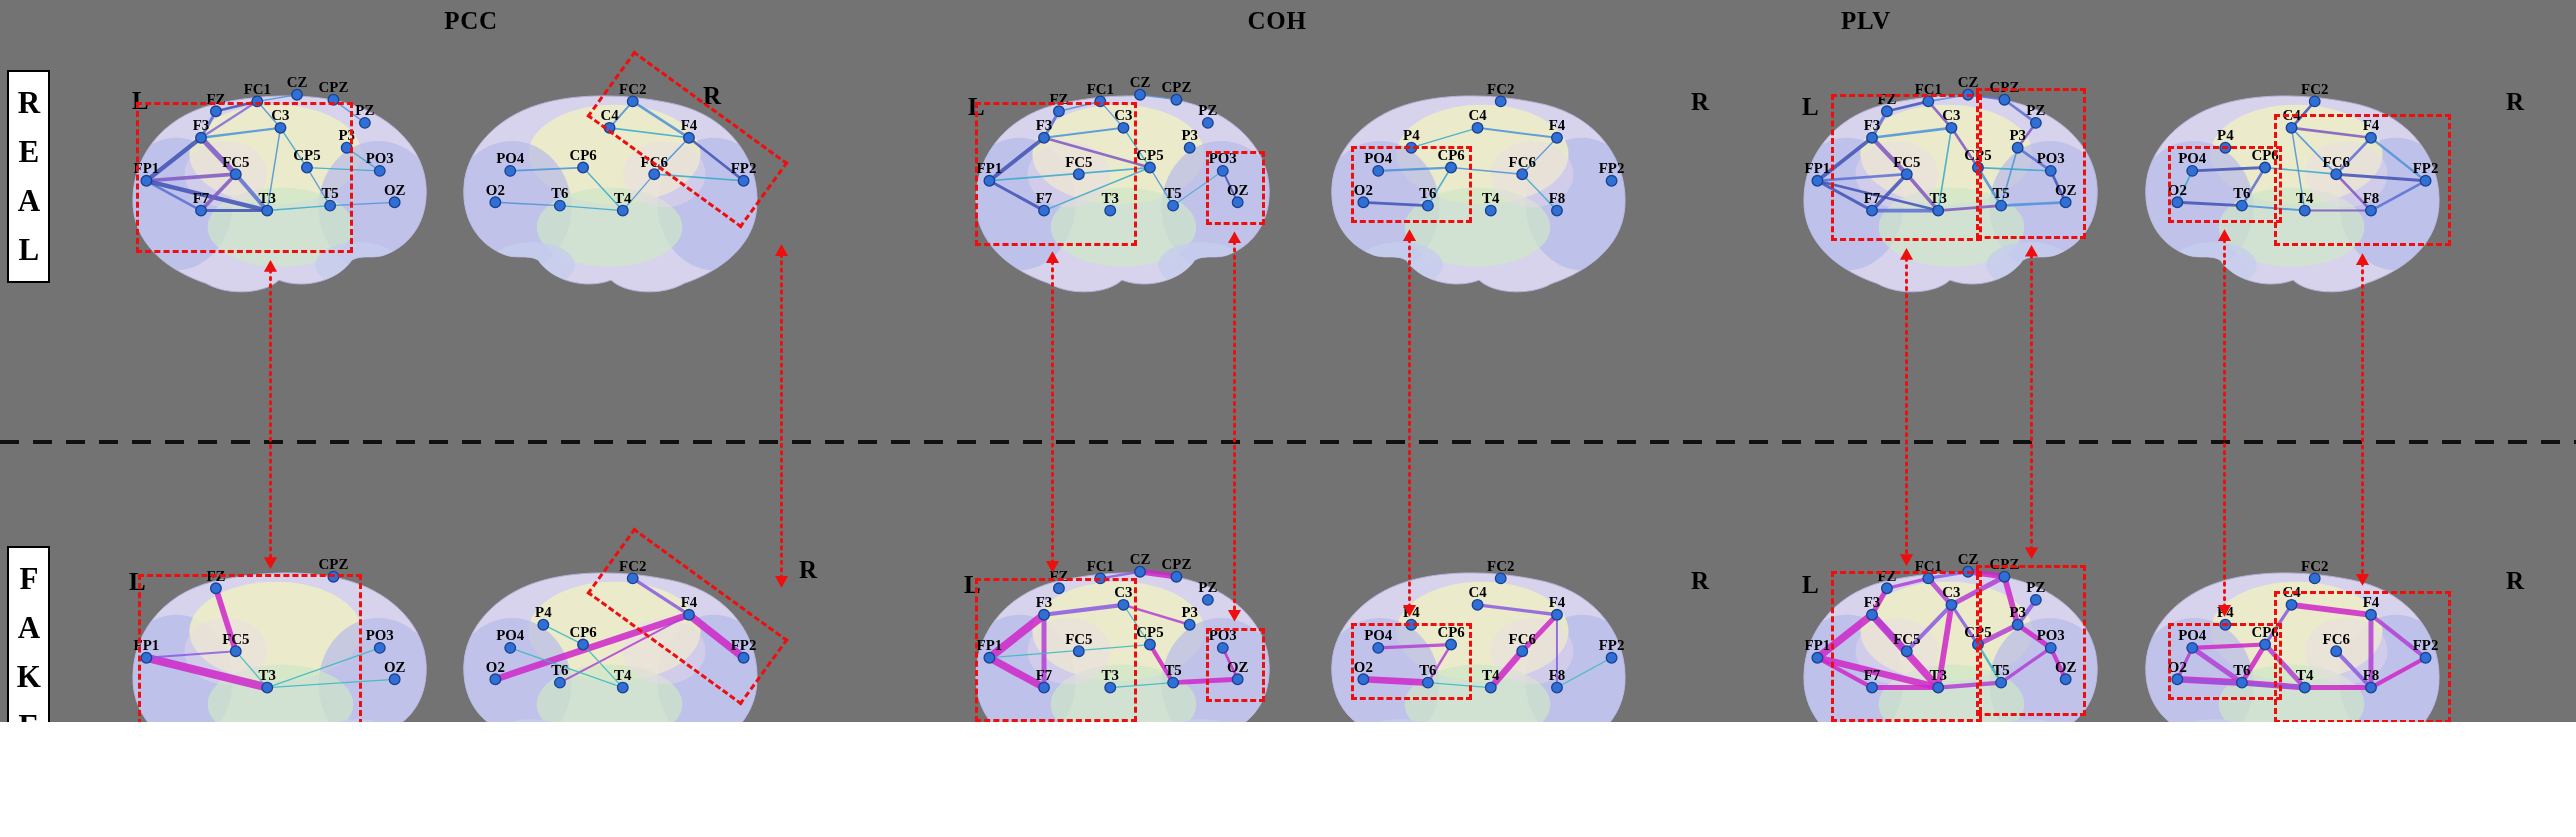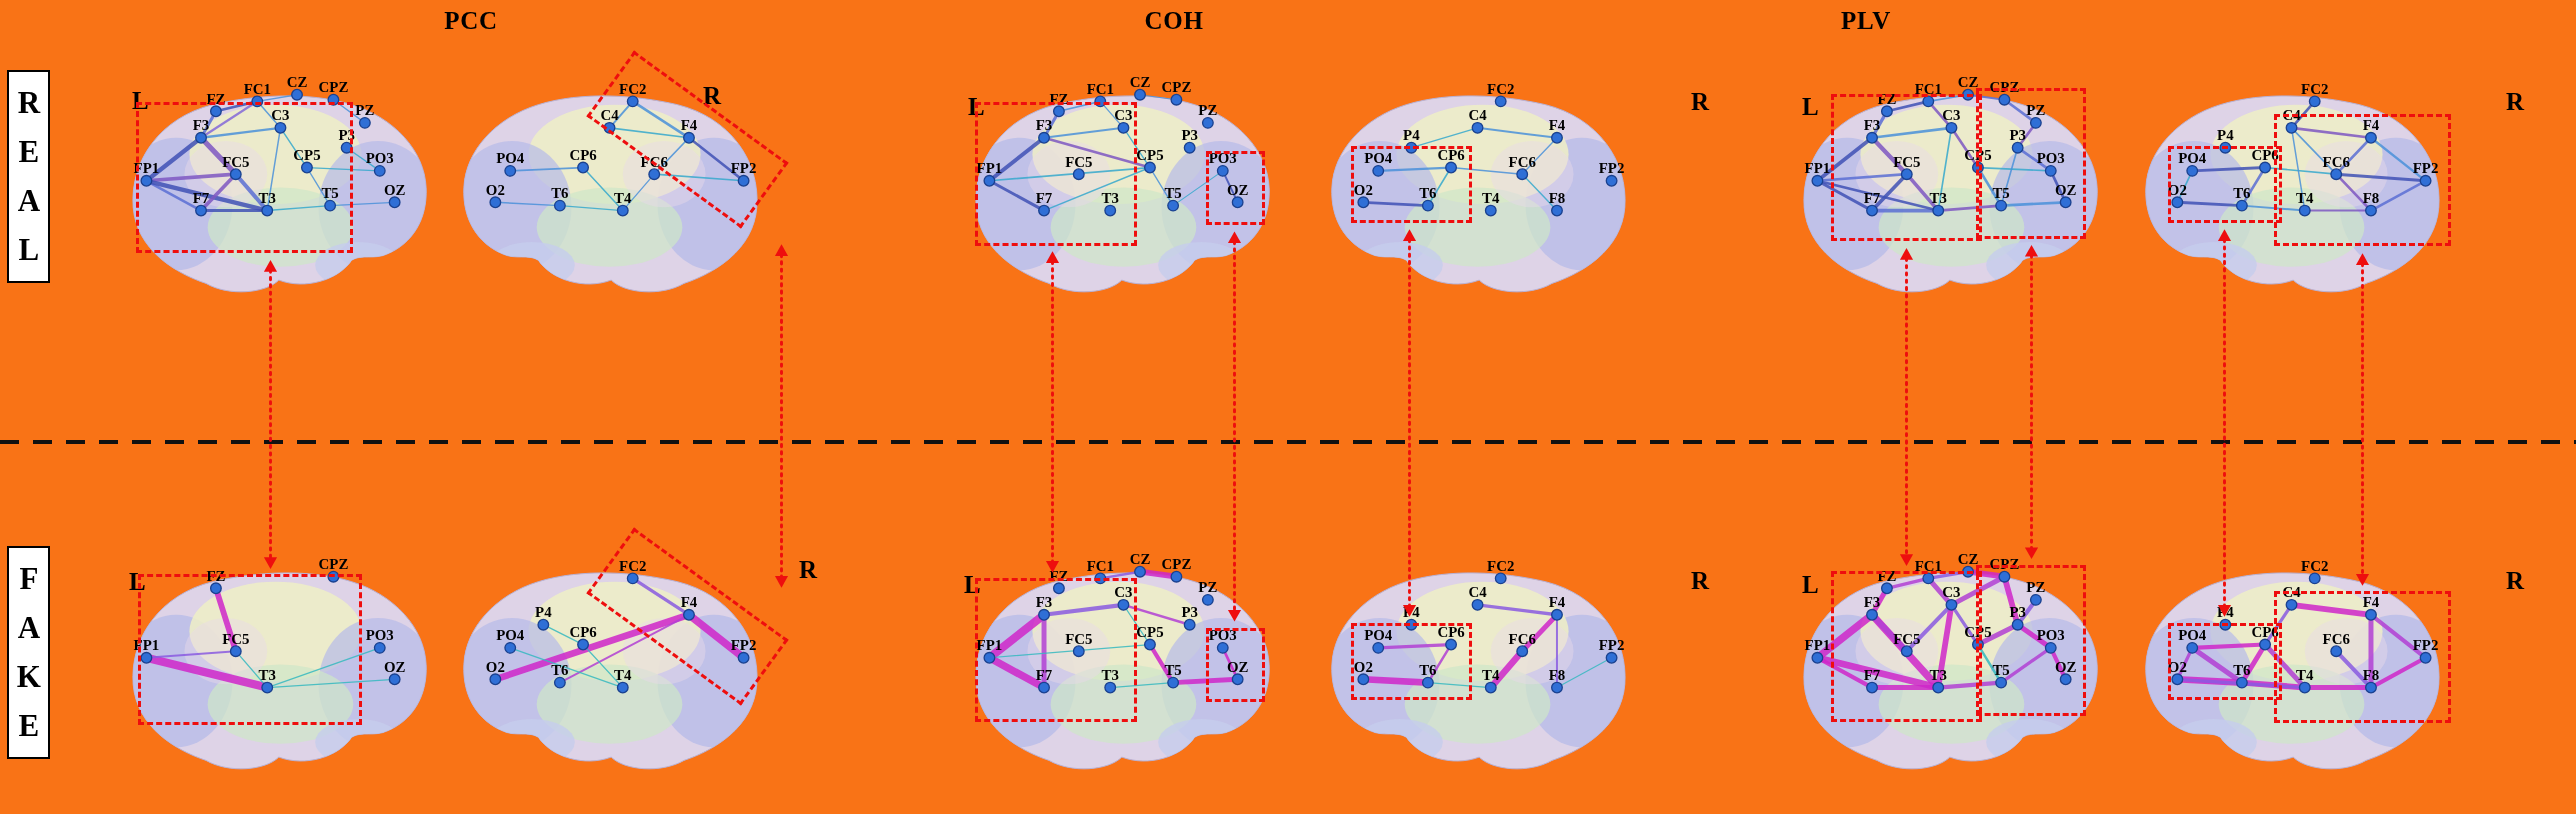--- a/index.html
+++ b/index.html
@@ -1,37 +1,37 @@
 <!DOCTYPE html>
 <html style="font-size:11.8px"><head>
 <meta charset="utf-8">
 <style>
   html,body{margin:0;padding:0;background:#fff;}
-  #stage{position:relative;width:2576px;height:814px;background:#f97316;overflow:hidden;
+  #stage{position:relative;width:2576px;height:722px;background:#737373;overflow:hidden;
          font-family:"Liberation Serif",serif;}
   svg{overflow:visible;}
   .col-title{position:absolute;top:7.4px;transform:translateX(-50%);
              font:bold 25px "Liberation Serif",serif;color:#000;letter-spacing:0.7px;}
   .rowbox{position:absolute;border:2.9px solid #000;background:#fff;box-sizing:border-box;
           display:flex;flex-direction:column;align-items:center;justify-content:space-evenly;
           font:bold 31px "Liberation Serif",serif;color:#000;}
   .hemi{position:absolute;font:bold 25px "Liberation Serif",serif;color:#000;}
   .sep{position:absolute;left:0;width:2576px;height:3.7px;
        background:repeating-linear-gradient(90deg,#111 0 19px,transparent 19px 33px);}
   .brain{position:absolute;width:331px;height:250px;}
   .hl{position:absolute;border:3.7px dashed #ee0e0e;box-sizing:border-box;background:transparent;}
   .arrow{position:absolute;}
   .elabel{font:bold 9px "Liberation Serif",serif;fill:#000;}
 </style>
 </head>
 <body>
 
 <div id="stage">
     <div class="col-title" style="left: 471px;">PCC</div>
-    <div class="col-title" style="left: 1174px; text-align: right;">COH</div>
+    <div class="col-title" style="left: 1277px; text-align: right;">COH</div>
     <div class="col-title" style="left: 1866px;">PLV</div>
     <div class="rowbox" style="left: 7.4px; top: 70px; width: 43px; height: 213px;">
       <span>R</span>
       <span>E</span>
       <span>A</span>
       <span>L</span>
     </div>
     <div class="rowbox" style="left: 7.4px; top: 546px; width: 43px; height: 213px;">
       <span>F</span>
       <span>A</span>

